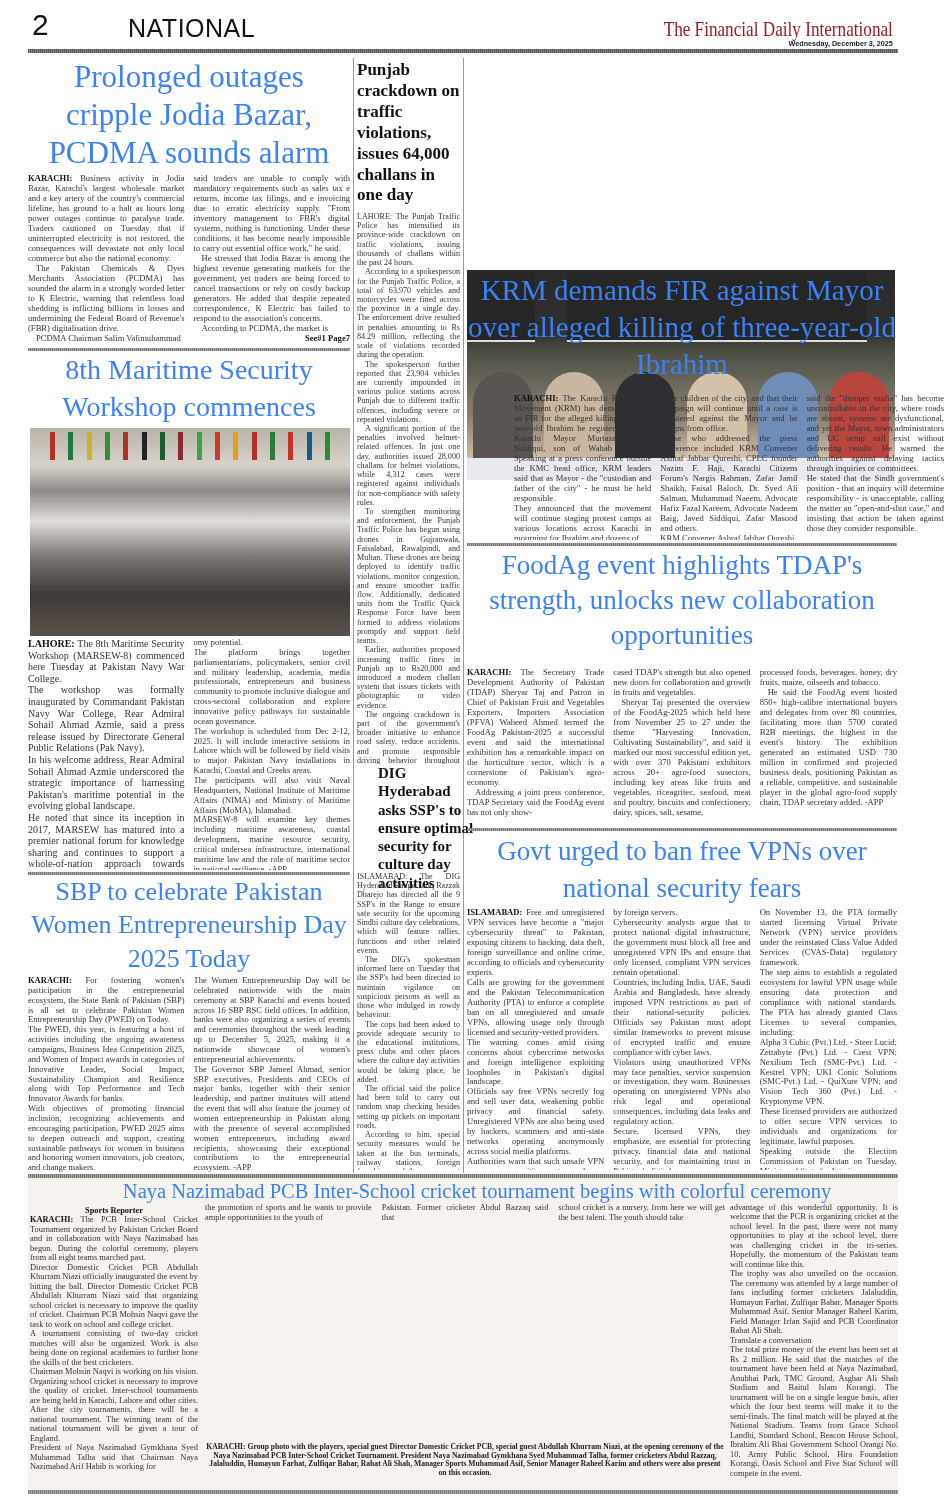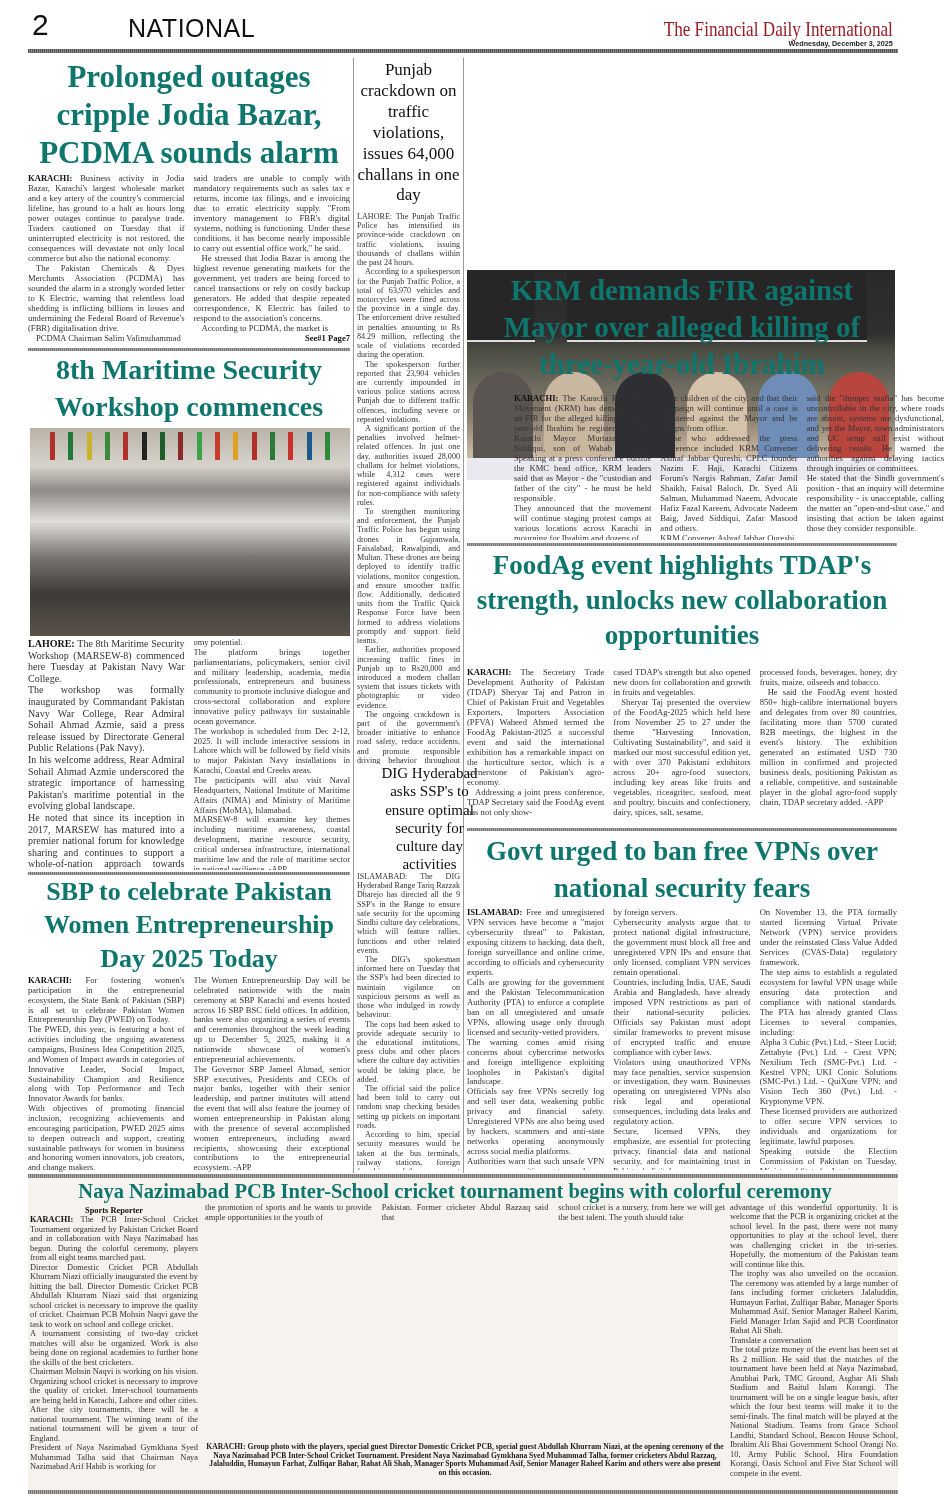--- a/index.html
+++ b/index.html
@@ -12,22 +12,22 @@
   .page-num { left: 32px; top: 8px; font-family: "Liberation Sans", sans-serif; font-size: 30px; color: #111; }
   .section-name { left: 128px; top: 14px; font-family: "Liberation Sans", sans-serif; font-size: 25px; color: #111; letter-spacing: 0.5px; }
   .paper-title { right: 52px; top: 16px; font-family: "Liberation Serif", serif; font-size: 22px; color: #9b1c25; transform: scaleX(0.78); transform-origin: right center; white-space: nowrap; }
   .paper-date { right: 52px; top: 39px; font-family: "Liberation Sans", sans-serif; font-size: 8px; font-weight: bold; color: #222; transform: scaleX(0.9); transform-origin: right center; white-space: nowrap; }
   .mast-rule { left: 28px; top: 49px; width: 870px; height: 4px; background: repeating-linear-gradient(90deg, #555 0 1px, #888 1px 2px); }
 
   .hrule { height: 3px; background: repeating-linear-gradient(90deg, #777 0 1px, #aaa 1px 2px); }
   .vrule { width: 1px; background: #999; }
 
   
-  .hl { font-family: "Liberation Serif", serif; font-weight: bold; color: #0f766e; text-align: center; line-height: 1.18; }
-  .hl-side { font-family: "Liberation Serif", serif; font-weight: normal; color: #111; text-align: center; line-height: 1.2; }
+  .hl { font-family: "Liberation Serif", serif; font-weight: normal; color: #3b82f6; text-align: center; line-height: 1.18; }
+  .hl-side { font-family: "Liberation Serif", serif; font-weight: bold; color: #111; line-height: 1.2; }
 
   
   .cols { display: flex; gap: 9px; }
   .col { flex: 1; font-size: 8.6px; line-height: 1.16; text-align: justify; color: #333; overflow: hidden; }
   .col p { margin: 0; }
   .col p.ind { text-indent: 8px; }
   .dateline { font-weight: bold; color: #111; }
   .see { font-weight: bold; text-align: right; color: #111; font-size: 8.6px; }
   .byline { font-weight: bold; text-align: center; color: #111; }
 
@@ -226,21 +226,21 @@
     <p>Alpha 3 Cubic (Pvt.) Ltd. - Steer Lucid; Zettabyte (Pvt.) Ltd. - Crest VPN; Nexilium Tech (SMC-Pvt.) Ltd. - Kestrel VPN; UKI Conic Solutions (SMC-Pvt.) Ltd. - QuiXure VPN; and Vision Tech 360 (Pvt.) Ltd. - Kryptonyme VPN.</p>
     <p>These licensed providers are authorized to offer secure VPN services to individuals and organizations for legitimate, lawful purposes.</p>
     <p>Speaking outside the Election Commission of Pakistan on Tuesday, Minister of State for Interior</p>
 
   </div>
 </div>
 
 <div class="abs hrule" style="left:28px;top:1174px;width:870px;height:4px;"></div>
 
 <div class="abs sports-box" style="left:28px;top:1178px;width:870px;height:312px;"></div>
-<div class="abs hl" style="left:20px;top:1179px;width:870px;font-size:20.5px;white-space:nowrap;">Naya Nazimabad PCB Inter-School cricket tournament begins with colorful ceremony</div>
+<div class="abs hl" style="left:42px;top:1179px;width:870px;font-size:20.5px;white-space:nowrap;">Naya Nazimabad PCB Inter-School cricket tournament begins with colorful ceremony</div>
 
 <div class="abs" style="left:30px;top:1206px;width:168px;height:285px;overflow:hidden;">
   <div class="col" style="font-size:8.4px;line-height:1.13;">
     <div class="byline">Sports Reporter</div>
     <p><span class="dateline">KARACHI:</span> <span>The PCB Inter-School Cricket Tournament organized by Pakistan Cricket Board and in collaboration with Naya Nazimabad has begun. During the colorful ceremony, players from all eight teams marched past.</span></p>
     <p>Director Domestic Cricket PCB Abdullah Khurram Niazi officially inaugurated the event by hitting the ball. Director Domestic Cricket PCB Abdullah Khurram Niazi said that organizing school cricket is necessary to improve the quality of cricket. Chairman PCB Mohsin Naqvi gave the task to work on school and college cricket.</p>
     <p>A tournament consisting of two-day cricket matches will also be organized. Work is also being done on regional academies to further hone the skills of the best cricketers.</p>
     <p>Chairman Mohsin Naqvi is working on his vision. Organizing school cricket is necessary to improve the quality of cricket. Inter-school tournaments are being held in Karachi, Lahore and other cities. After the city tournaments, there will be a national tournament. The winning team of the national tournament will be given a tour of England.</p>
     <p>President of Naya Nazimabad Gymkhana Syed Muhammad Talha said that Chairman Naya Nazimabad Arif Habib is working for</p>
   </div>

